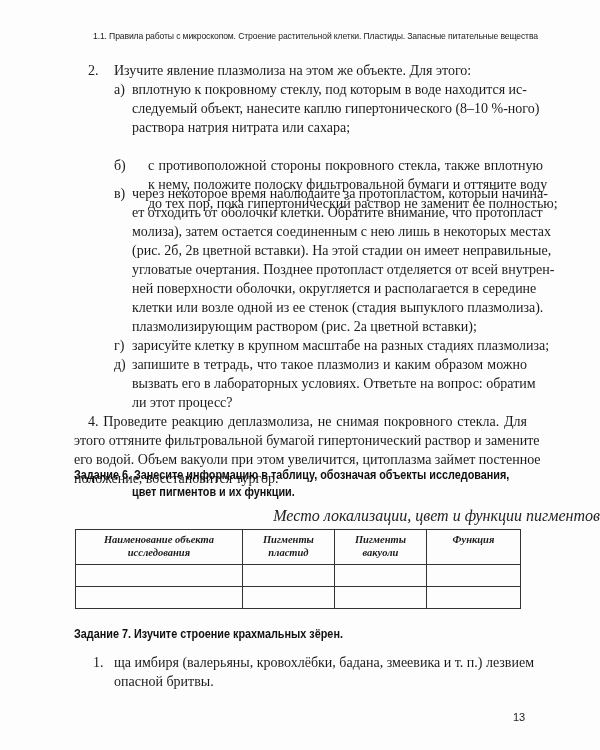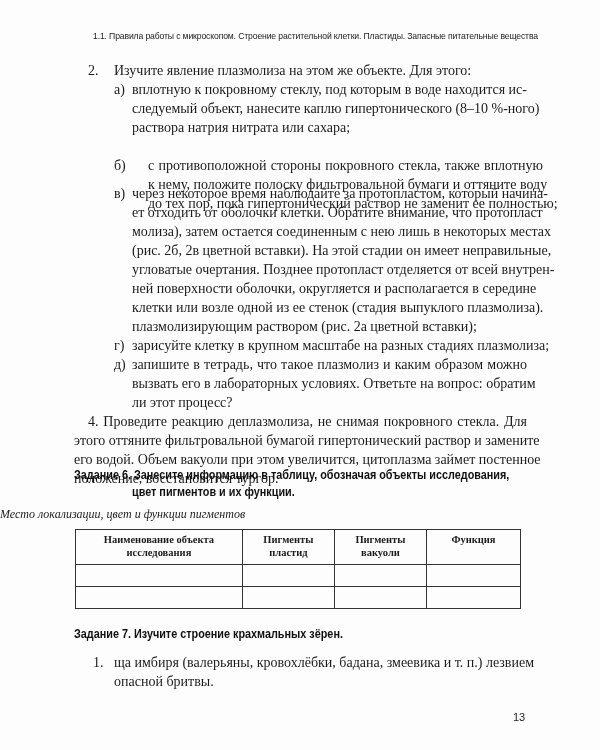--- a/index.html
+++ b/index.html
@@ -12,28 +12,28 @@
   }
   .serif { font-family: "Liberation Serif", serif; font-size: 14px; line-height: 19.0px; color: #1b1b1b; }
   .item { position: absolute; white-space: nowrap; }
   .text-line { display: block; white-space: nowrap; }
   .j { text-align: justify; text-align-last: justify; }
   .task-heading {
     position: absolute; font-family: "Liberation Sans", sans-serif; font-weight: bold;
     font-size: 12.6px; line-height: 18px; color: #111; transform: scaleX(0.86); transform-origin: left; white-space: nowrap;
   }
   .caption {
-    position: absolute; left: 0; width: 600px; top: 507px; text-align: left;
-    font-family: "Liberation Serif", serif; font-style: italic; font-size: 12px; color: #222;
+    position: absolute; left: 0; width: 600px; top: 507px; text-align: right;
+    font-family: "Liberation Serif", serif; font-style: italic; font-size: 16px; color: #222;
   }
   table.pig {
     position: absolute; left: 75px; top: 529px; width: 446px; border-collapse: collapse;
     font-family: "Liberation Serif", serif; font-size: 10.5px; font-weight: bold; color: #1b1b1b;
   }
-  table.pig th, table.pig td { border: 1.4px solid #333; padding: 0; }
+  table.pig th, table.pig td { border: 1.4px solid #333; padding: 0; font-style: italic; }
   table.pig th { height: 31px; vertical-align: top; padding-top: 3px; line-height: 13px; text-align: center; font-weight: bold; }
   table.pig td { height: 21px; }
   .page-number {
     position: absolute; left: 513px; top: 711px; font-family: "Liberation Sans", sans-serif;
     font-size: 11px; color: #222;
   }
 </style>
 </head>
 <body>
 

